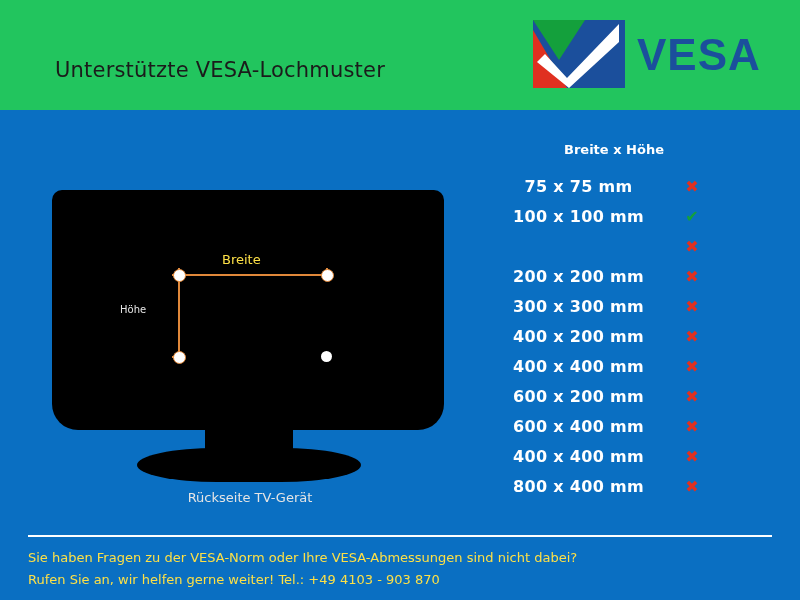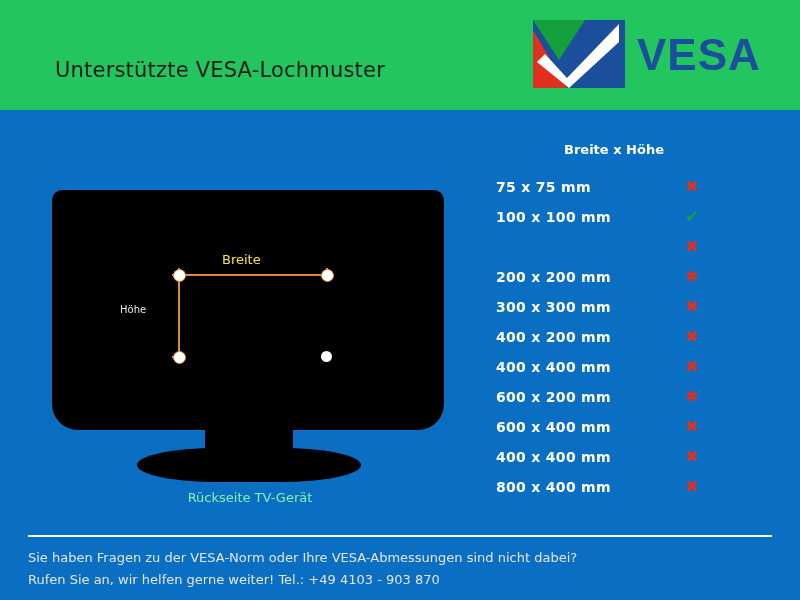--- a/index.html
+++ b/index.html
@@ -100,21 +100,21 @@
     height: 34px;
     background: #000000;
     border-radius: 50% / 70%;
   }
   #tv-caption {
     position: absolute;
     left: 0;
     top: 300px;
     width: 420px;
     text-align: center;
-    color: #86efac;
+    color: #e5e5e5;
     font-size: 13px;
   }
   
   .hole {
     position: absolute;
     width: 11px;
     height: 11px;
     border-radius: 50%;
     background: #ffffff;
   }
@@ -181,23 +181,23 @@
   }
   .row {
     position: relative;
     height: 30px;
     line-height: 30px;
   }
   .row .size {
     position: absolute;
     left: 0;
     width: 165px;
-    text-align: left;
+    text-align: center;
     color: #ffffff;
-    font-size: 14px;
+    font-size: 16px;
     font-weight: bold;
     letter-spacing: 0.3px;
   }
   .row .mark {
     position: absolute;
     left: 185px;
     width: 22px;
     text-align: center;
     font-size: 16px;
     font-weight: bold;
@@ -210,21 +210,21 @@
     position: absolute;
     left: 28px;
     top: 425px;
     width: 744px;
     height: 2px;
     background: #ffffff;
   }
   #footer-line1, #footer-line2 {
     position: absolute;
     left: 28px;
-    color: #e5e5e5;
+    color: #fde047;
     font-size: 13px;
   }
   #footer-line1 { top: 440px; }
   #footer-line2 { top: 462px; }
 </style>
 </head>
 <body>
 
 <div id="page">
 

